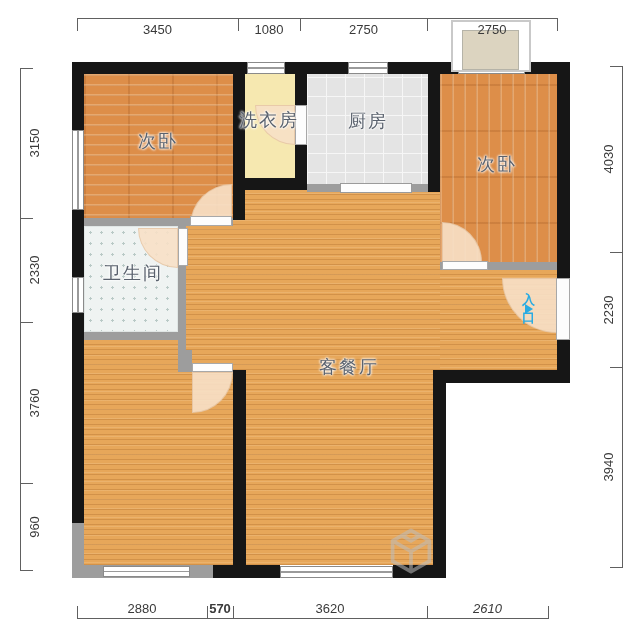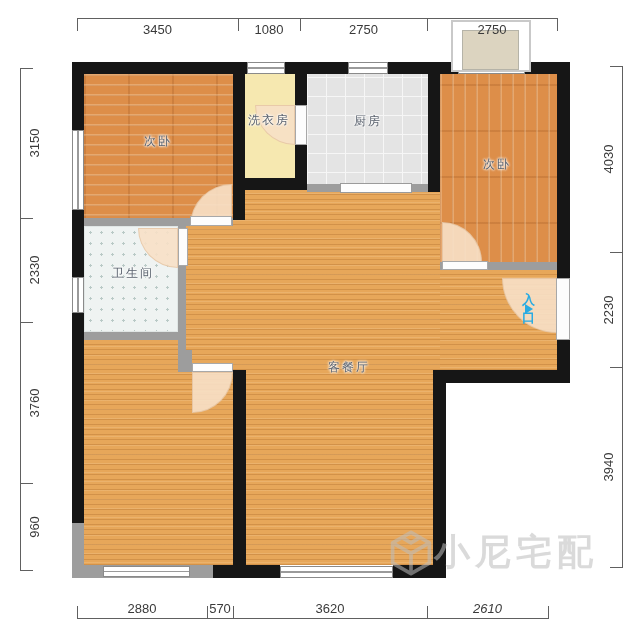--- a/index.html
+++ b/index.html
@@ -44,21 +44,21 @@
   .fan{background:rgba(247,224,198,.9);border:1px solid rgba(215,175,135,.45);}
   .fan-tl{border-radius:100% 0 0 0;}
   .fan-tr{border-radius:0 100% 0 0;}
   .fan-bl{border-radius:0 0 0 100%;}
   .fan-br{border-radius:0 0 100% 0;}
 
   .platform-outer{background:#ffffff;border:2px solid #c9c9c9;}
   .platform-inner{background:#dcd4c0;border:1px solid #b5b3a8;}
 
   
-  .room-label{color:#5a626e;font-size:12px;letter-spacing:2px;white-space:nowrap;
+  .room-label{color:#5a626e;font-size:18px;letter-spacing:2px;white-space:nowrap;
     transform:translate(-50%,-50%);
     text-shadow:0 0 3px #fff,0 0 3px #fff,0 0 2px #fff;}
   .dim-line{background:#606060;}
   .dim-tick{background:#606060;}
   .dim-label{color:#3a3a3a;font-size:13px;white-space:nowrap;transform:translate(-50%,-50%);}
   .dim-label.vert{transform:translate(-50%,-50%) rotate(-90deg);}
   #entrance{color:#29abe2;font-size:13px;font-weight:bold;letter-spacing:1px;
     left:522px;top:304px;display:flex;align-items:center;}
   #entrance .arrow{display:inline-block;width:0;height:0;margin-left:3px;
     border-top:5px solid transparent;border-bottom:5px solid transparent;border-left:8px solid #29abe2;position:static;}
@@ -151,34 +151,33 @@
     <span class="room-label" style="left: 158px; top: 141px;">次卧</span>
     <span class="room-label" style="left: 269px; top: 120px;">洗衣房</span>
     <span class="room-label" style="left: 368px; top: 121px;">厨房</span>
     <span class="room-label" style="left: 497px; top: 164px;">次卧</span>
     <span class="room-label" style="left: 133px; top: 273px;">卫生间</span>
     <span class="dim-label" style="left: 157.5px; top: 29px;">3450</span>
     <span class="dim-label" style="left: 269px; top: 29px;">1080</span>
     <span class="dim-label" style="left: 363.5px; top: 29px;">2750</span>
     <span class="dim-label" style="left: 492px; top: 29px;">2750</span>
     <span class="dim-label" style="left: 142px; top: 608px; text-align: center;">2880</span>
-    <span class="dim-label" style="left: 220px; top: 608px;">570</span>
+    <span class="dim-label" style="left: 220px; top: 608px; font-weight: bold;">570</span>
     <span class="dim-label" style="left: 330px; top: 608px;">3620</span>
     <span class="dim-label" style="left: 487.5px; top: 608px; font-style: italic;">2610</span>
     <span class="dim-label vert" style="left: 34px; top: 143px;">3150</span>
     <span class="dim-label vert" style="left: 34px; top: 270px;">2330</span>
     <span class="dim-label vert" style="left: 34px; top: 402.5px;">3760</span>
     <span class="dim-label vert" style="left: 34px; top: 526.5px;">960</span>
     <span class="dim-label vert" style="left: 608px; top: 159px;">4030</span>
     <span class="dim-label vert" style="left: 608px; top: 309.5px;">2230</span>
     <span class="dim-label vert" style="left: 608px; top: 467px;">3940</span>
     <div id="watermark">
     <svg width="46" height="46" viewBox="0 0 100 100">
       <g fill="none" stroke="#bdbdbd" stroke-width="8" stroke-linejoin="round">
         <polygon points="50,5 90,28 90,72 50,95 10,72 10,28"></polygon>
         <polyline points="10,28 50,51 90,28"></polyline>
         <line x1="50" y1="51" x2="50" y2="95"></line>
         <polyline points="30,16 50,28 70,16"></polyline>
       </g>
     </svg>
-    <span class="wm-text">小尼宅配</span>
   </div>
 </div>
 
 </body></html>

